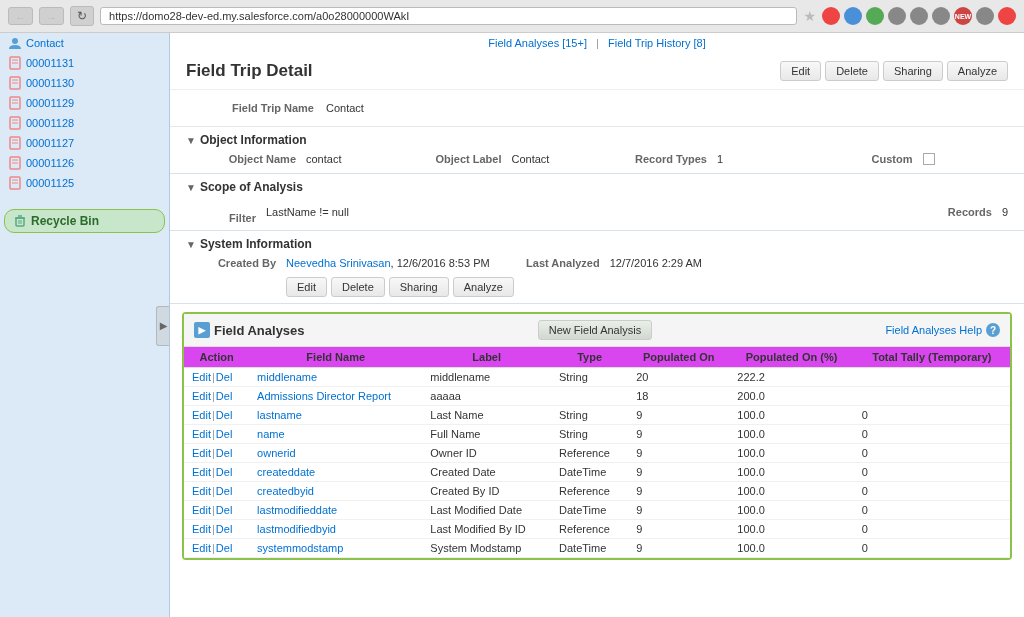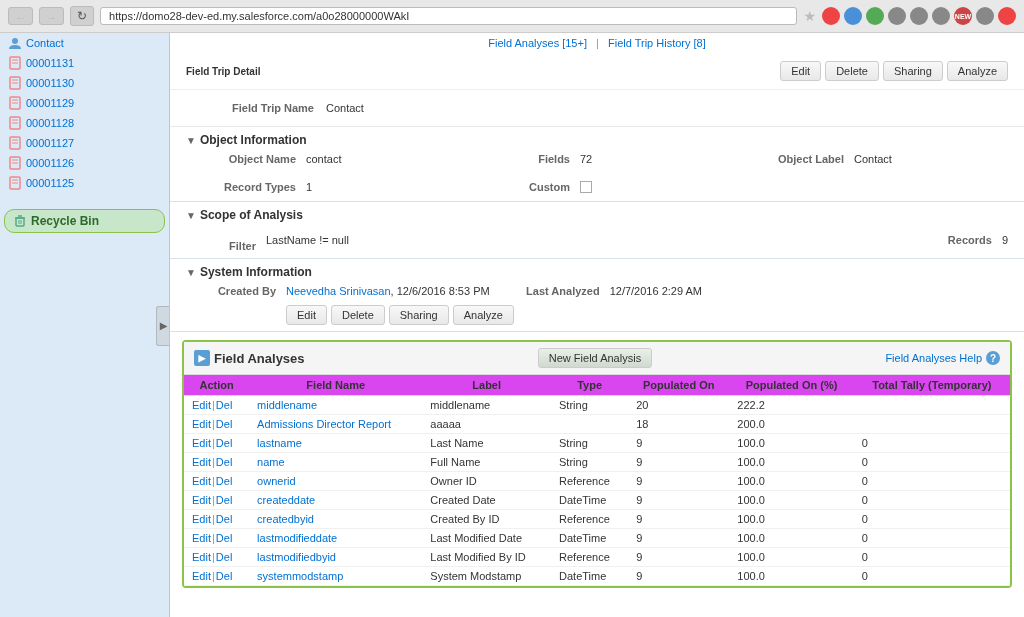--- a/index.html
+++ b/index.html
@@ -114,21 +114,21 @@
 
     
     .section-header {
       display: flex;
       justify-content: space-between;
       align-items: center;
       padding: 8px 16px;
       border-bottom: 1px solid #eee;
     }
     .section-title {
-      font-size: 10px;
+      font-size: 17px;
       font-weight: bold;
       color: #333;
     }
     .btn-group { display: flex; gap: 4px; }
     .btn {
       padding: 3px 10px;
       font-size: 11px;
       border: 1px solid #ccc;
       border-radius: 3px;
       background: linear-gradient(to bottom, #f8f8f8, #e8e8e8);
@@ -171,22 +171,22 @@
       font-size: 12px;
       font-weight: bold;
       color: #333;
       cursor: pointer;
       margin-bottom: 6px;
     }
     .triangle { font-size: 10px; color: #666; }
 
     .two-col-details {
       display: grid;
-      grid-template-columns: 1fr 1fr 1fr;
-      gap: 16px 0;
+      grid-template-columns: 1fr 1fr 1fr 1fr;
+      gap: 8px 0;
     }
     .col-pair {
       display: flex;
     }
     .col-label {
       width: 120px;
       text-align: right;
       padding-right: 10px;
       color: #666;
       font-size: 11px;
@@ -437,24 +437,20 @@
       <div class="collapsible-title">
         <span class="triangle">▼</span>
         <span>Object Information</span>
       </div>
       <div class="two-col-details">
         <div class="col-pair">
           <span class="col-label">Object Name</span>
           <span class="col-value">contact</span>
         </div>
         <div class="col-pair">
-          <span class="col-label">Fields</span>
-          <span class="col-value">72</span>
-        </div>
-        <div class="col-pair">
           <span class="col-label">Object Label</span>
           <span class="col-value">Contact</span>
         </div>
         <div class="col-pair">
           <span class="col-label">Record Types</span>
           <span class="col-value">1</span>
         </div>
         <div class="col-pair">
           <span class="col-label">Custom</span>
           <span class="col-value"><span class="checkbox-display"></span></span>

